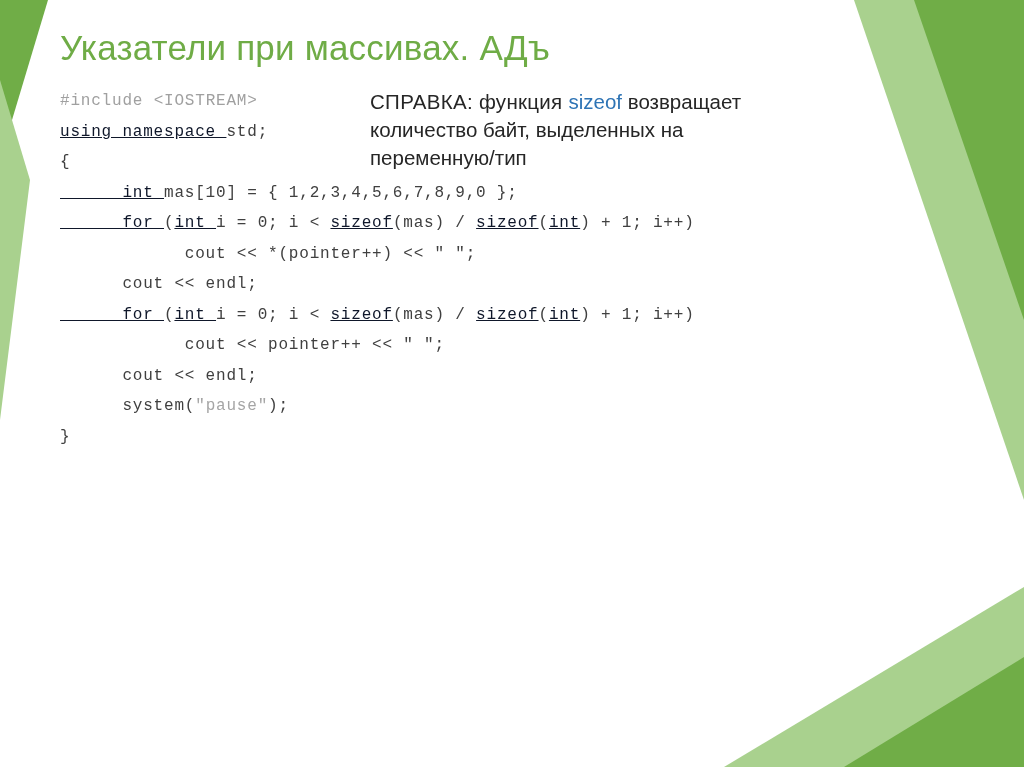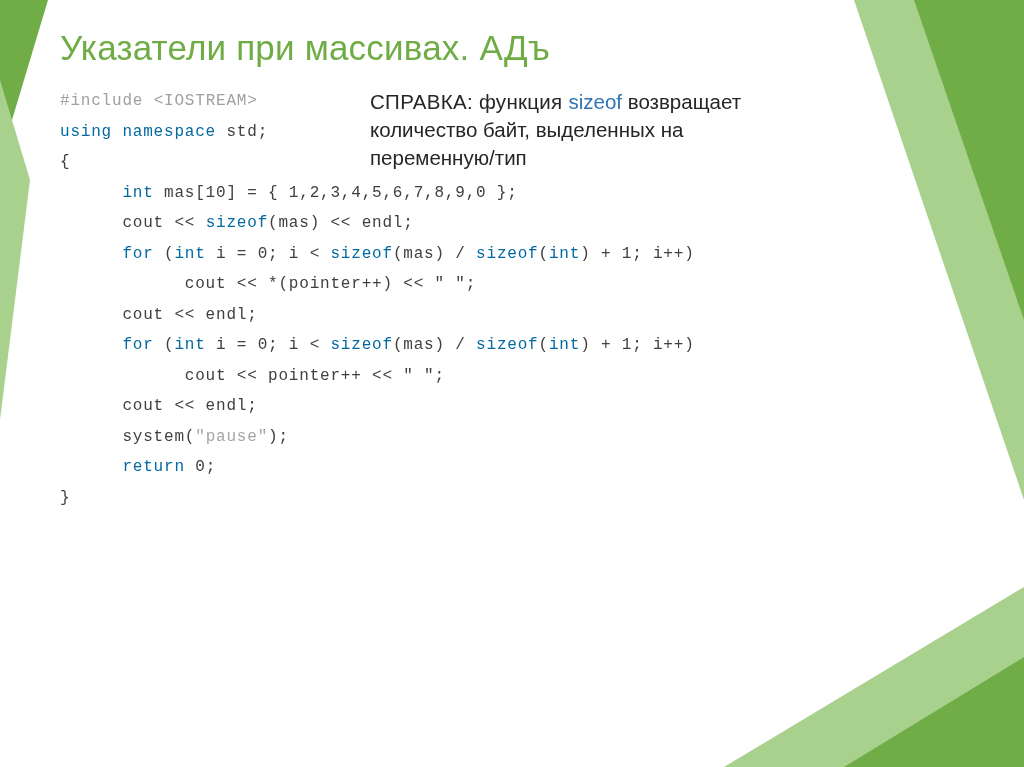--- a/index.html
+++ b/index.html
@@ -35,21 +35,21 @@
     color: #404040;
     letter-spacing: 0.8px;
     text-transform: uppercase;
   }
   .code-block .lc { text-transform: lowercase; }
   .code-block .line { white-space: pre; }
 
   
   .c-gray   { color: #a0a0a0; }
   .c-str    { color: #a5a5a5; }
-  .c-kw     { color: #0369a1; }
+  .c-kw     { color: #0f172a; text-decoration: underline; }
 
   .note {
     position: absolute;
     top: 2px;
     left: 310px;
     width: 430px;
     font-size: 20.5px;
     line-height: 28px;
     color: #262626;
   }
@@ -86,26 +86,24 @@
 
     <div class="note">
       <span class="lead">СПРАВКА: функция </span><span class="kw lc">sizeof</span><span> возвращает количество байт, выделенных на переменную/тип</span>
     </div>
 
     <div class="code-block">
       <div class="line"><span class="c-gray lc">#include </span><span class="c-gray">&lt;iostream&gt;</span></div>
       <div class="line"><span class="c-kw lc">using namespace </span><span class="lc">std;</span></div>
       <div class="line"><span>{</span></div>
       <div class="line"><span class="c-kw lc">      int </span><span class="lc">mas[10] = { 1,2,3,4,5,6,7,8,9,0 };</span></div>
-      <div class="line"><span class="lc">      cout &lt;&lt; </span><span class="c-kw lc">sizeof</span><span class="lc">(mas) &lt;&lt; endl;</span></div>
       <div class="line"><span class="c-kw lc">      for </span><span class="lc">(</span><span class="c-kw lc">int </span><span class="lc">i = 0; i &lt; </span><span class="c-kw lc">sizeof</span><span class="lc">(mas) / </span><span class="c-kw lc">sizeof</span><span class="lc">(</span><span class="c-kw lc">int</span><span class="lc">) + 1; i++)</span></div>
       <div class="line"><span class="lc">            cout &lt;&lt; *(pointer++) &lt;&lt; " ";</span></div>
       <div class="line"><span class="lc">      cout &lt;&lt; endl;</span></div>
       <div class="line"><span class="c-kw lc">      for </span><span class="lc">(</span><span class="c-kw lc">int </span><span class="lc">i = 0; i &lt; </span><span class="c-kw lc">sizeof</span><span class="lc">(mas) / </span><span class="c-kw lc">sizeof</span><span class="lc">(</span><span class="c-kw lc">int</span><span class="lc">) + 1; i++)</span></div>
       <div class="line"><span class="lc">            cout &lt;&lt; pointer++ &lt;&lt; " ";</span></div>
       <div class="line"><span class="lc">      cout &lt;&lt; endl;</span></div>
       <div class="line"><span class="lc">      system(</span><span class="c-str lc">"pause"</span><span class="lc">);</span></div>
-      <div class="line"><span class="c-kw lc">      return </span><span class="lc">0;</span></div>
       <div class="line"><span>}</span></div>
     </div>
 
   </div>
 </div>
 
 </body></html>

